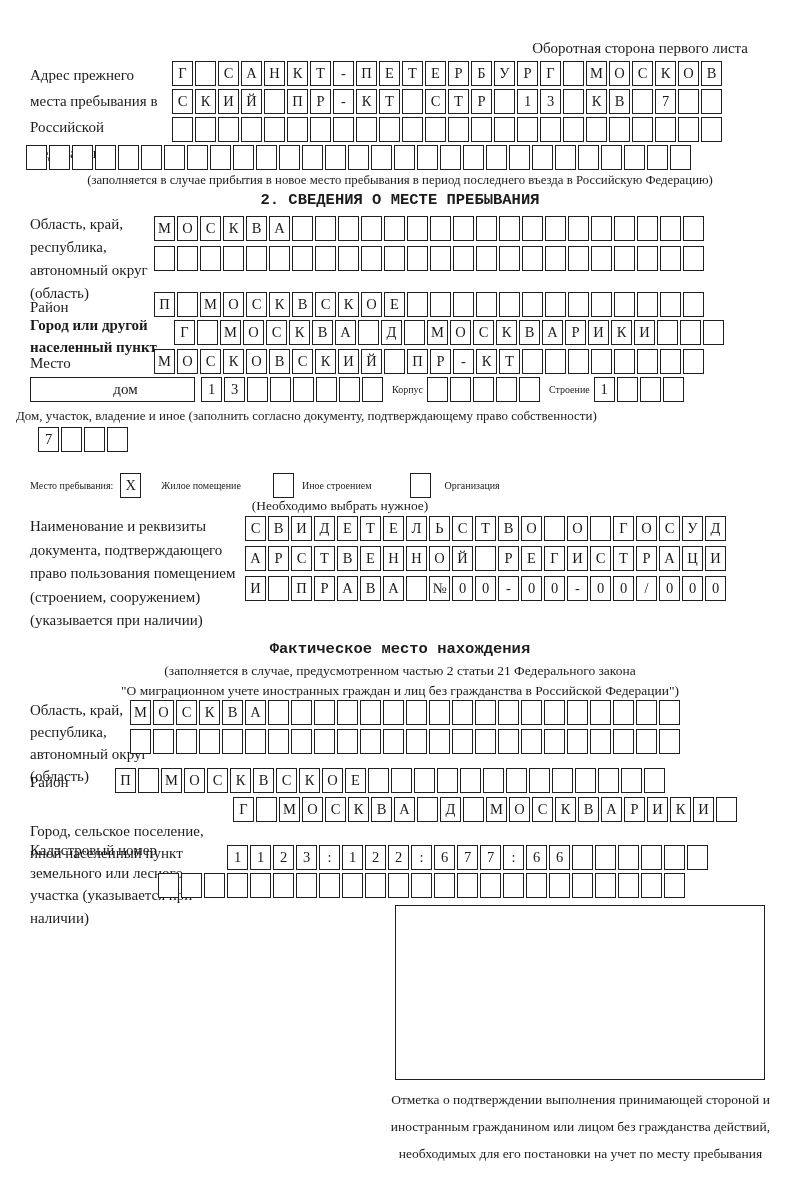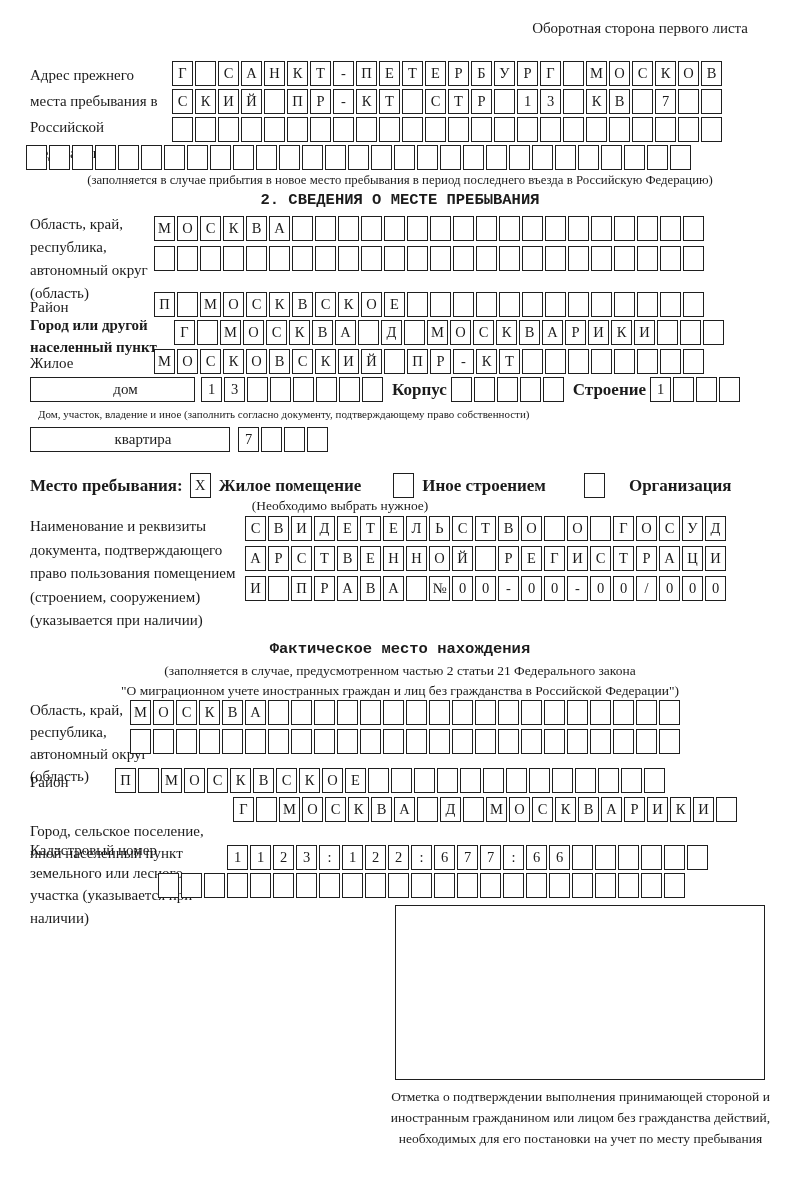--- a/index.html
+++ b/index.html
@@ -2,36 +2,36 @@
 <html><head>
 <meta charset="utf-8">
 <style>
   html,body { margin:0; padding:0; background:#fff; }
   .page {
     position:relative; width:800px; height:1180px; margin:0 auto;
     background:#fff; color:#1b1b1b;
     font-family:"Liberation Serif","DejaVu Serif",serif;
     overflow:hidden;
   }
-  .abs { position:absolute; }
+  .abs { position:absolute;margin-top:20px; }
   .lbl { position:absolute; font-size:15px; line-height:23px; }
   .cellrow { position:absolute; display:flex; gap:2px; }
   .cells { display:flex; gap:2px; }
   .cell {
     box-sizing:border-box; width:21px; height:25px; flex:0 0 auto;
     border:1.6px solid #1f1f1f; background:#fff;
     display:flex; align-items:center; justify-content:center;
     font-size:14.5px; line-height:1;
   }
   .widebox {
     box-sizing:border-box; height:25px; border:1.6px solid #1f1f1f;
     display:flex; align-items:center; justify-content:center; font-size:15px;padding-left:26px;
   }
   .flexrow { position:absolute; display:flex; align-items:center; }
-  .inline-lbl { font-size:17px; white-space:nowrap;font-weight:bold; }
+  .inline-lbl { font-size:10px; white-space:nowrap; }
   .note { position:absolute; font-size:13px; }
   .center { text-align:center; }
   .title { position:absolute; width:100%; text-align:center; font-weight:bold; font-size:15.5px;font-family:Liberation Mono, monospace; }
   .bigbox { position:absolute; border:1.6px solid #1f1f1f; background:#fff; }
 </style>
 </head>
 <body>
 
 <div class="page">
 
@@ -254,21 +254,21 @@
       <span class="cell">А</span>
       <span class="cell">Р</span>
       <span class="cell">И</span>
       <span class="cell">К</span>
       <span class="cell">И</span>
       <span class="cell"></span>
       <span class="cell"></span>
       <span class="cell"></span>
     </div>
 
-  <div class="lbl" style="left:30px; top:352px;">Жилое</div>
+  <div class="lbl" style="left:30px; top:352px;">Место</div>
   <div class="cellrow" style="left:154px; top:349px;">
       <span class="cell">М</span>
       <span class="cell">О</span>
       <span class="cell">С</span>
       <span class="cell">К</span>
       <span class="cell">О</span>
       <span class="cell">В</span>
       <span class="cell">С</span>
       <span class="cell">К</span>
       <span class="cell">И</span>
@@ -310,40 +310,39 @@
         <span class="cell"></span>
       </div>
     <span class="inline-lbl" style="margin-left:9px;">Строение</span>
     <div class="cells" style="margin-left:4px;">
         <span class="cell">1</span>
         <span class="cell"></span>
         <span class="cell"></span>
         <span class="cell"></span>
       </div>
   </div>
-  <div class="note" style="left:38px; top:408px; font-size:11px;">Дом, участок, владение и иное (заполнить согласно документу, подтверждающему право собственности)</div>
+  <div class="note" style="left:16px; top:408px; font-size:13px;">Дом, участок, владение и иное (заполнить согласно документу, подтверждающему право собственности)</div>
 
   <div class="flexrow" style="left:30px; top:427px;">
-    <div class="widebox" style="width:200px;">квартира</div>
     <div class="cells" style="margin-left:8px;">
         <span class="cell">7</span>
         <span class="cell"></span>
         <span class="cell"></span>
         <span class="cell"></span>
       </div>
   </div>
 
   <div class="flexrow" style="left:30px; top:473px;">
     <span class="inline-lbl">Место пребывания:</span>
     <span class="cell" style="margin-left:7px;">X</span>
-    <span class="inline-lbl" style="margin-left:8px;">Жилое помещение</span>
+    <span class="inline-lbl" style="margin-left:20px;">Жилое помещение</span>
     <span class="cell" style="margin-left:32px;"></span>
     <span class="inline-lbl" style="margin-left:8px;">Иное строением</span>
     <span class="cell" style="margin-left:38px;"></span>
-    <span class="inline-lbl" style="margin-left:24px;">Организация</span>
+    <span class="inline-lbl" style="margin-left:14px;">Организация</span>
   </div>
   <div class="note center" style="left:160px; top:498px; width:360px; font-size:13.5px;">(Необходимо выбрать нужное)</div>
 
   <div class="lbl" style="left:30px; top:515px; width:215px; line-height:23.5px;">Наименование и реквизиты документа, подтверждающего право пользования помещением (строением, сооружением) (указывается при наличии)</div>
   <div class="cellrow" style="left:245px; top:516px;">
       <span class="cell">С</span>
       <span class="cell">В</span>
       <span class="cell">И</span>
       <span class="cell">Д</span>
       <span class="cell">Е</span>
@@ -567,15 +566,15 @@
       <span class="cell"></span>
       <span class="cell"></span>
       <span class="cell"></span>
       <span class="cell"></span>
       <span class="cell"></span>
       <span class="cell"></span>
       <span class="cell"></span>
     </div>
 
   <div class="bigbox" style="left:395px; top:905px; width:368px; height:173px;"></div>
-  <div class="note center" style="left:383px; top:1086px; width:395px; font-size:13.5px; line-height:21px;">Отметка о подтверждении выполнения принимающей стороной и иностранным гражданином или лицом без гражданства действий, необходимых для его постановки на учет по месту пребывания</div>
+  <div class="note center" style="left:383px; top:1086px; width:395px; font-size:13.5px; line-height:27px;">Отметка о подтверждении выполнения принимающей стороной и иностранным гражданином или лицом без гражданства действий, необходимых для его постановки на учет по месту пребывания</div>
 
 </div>
 
 </body></html>

